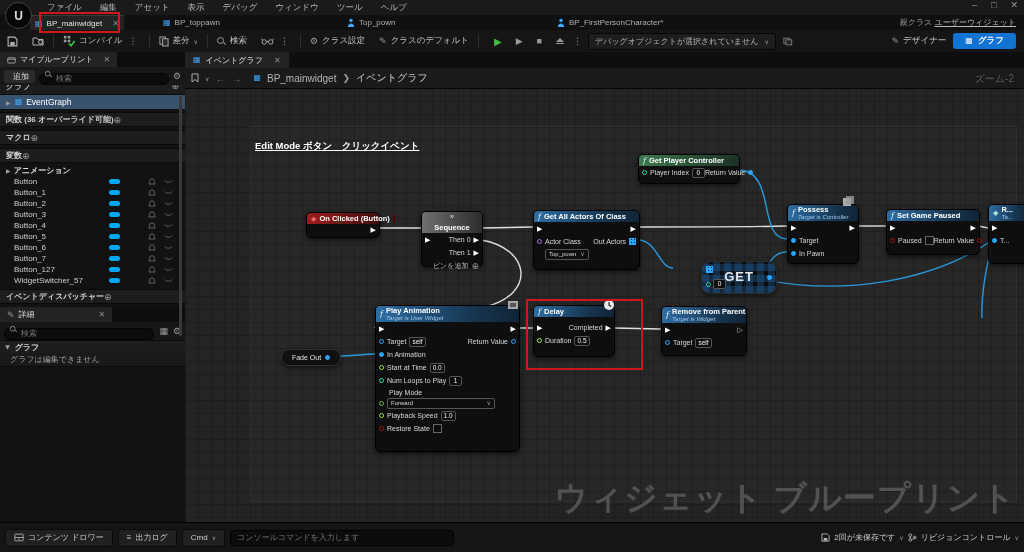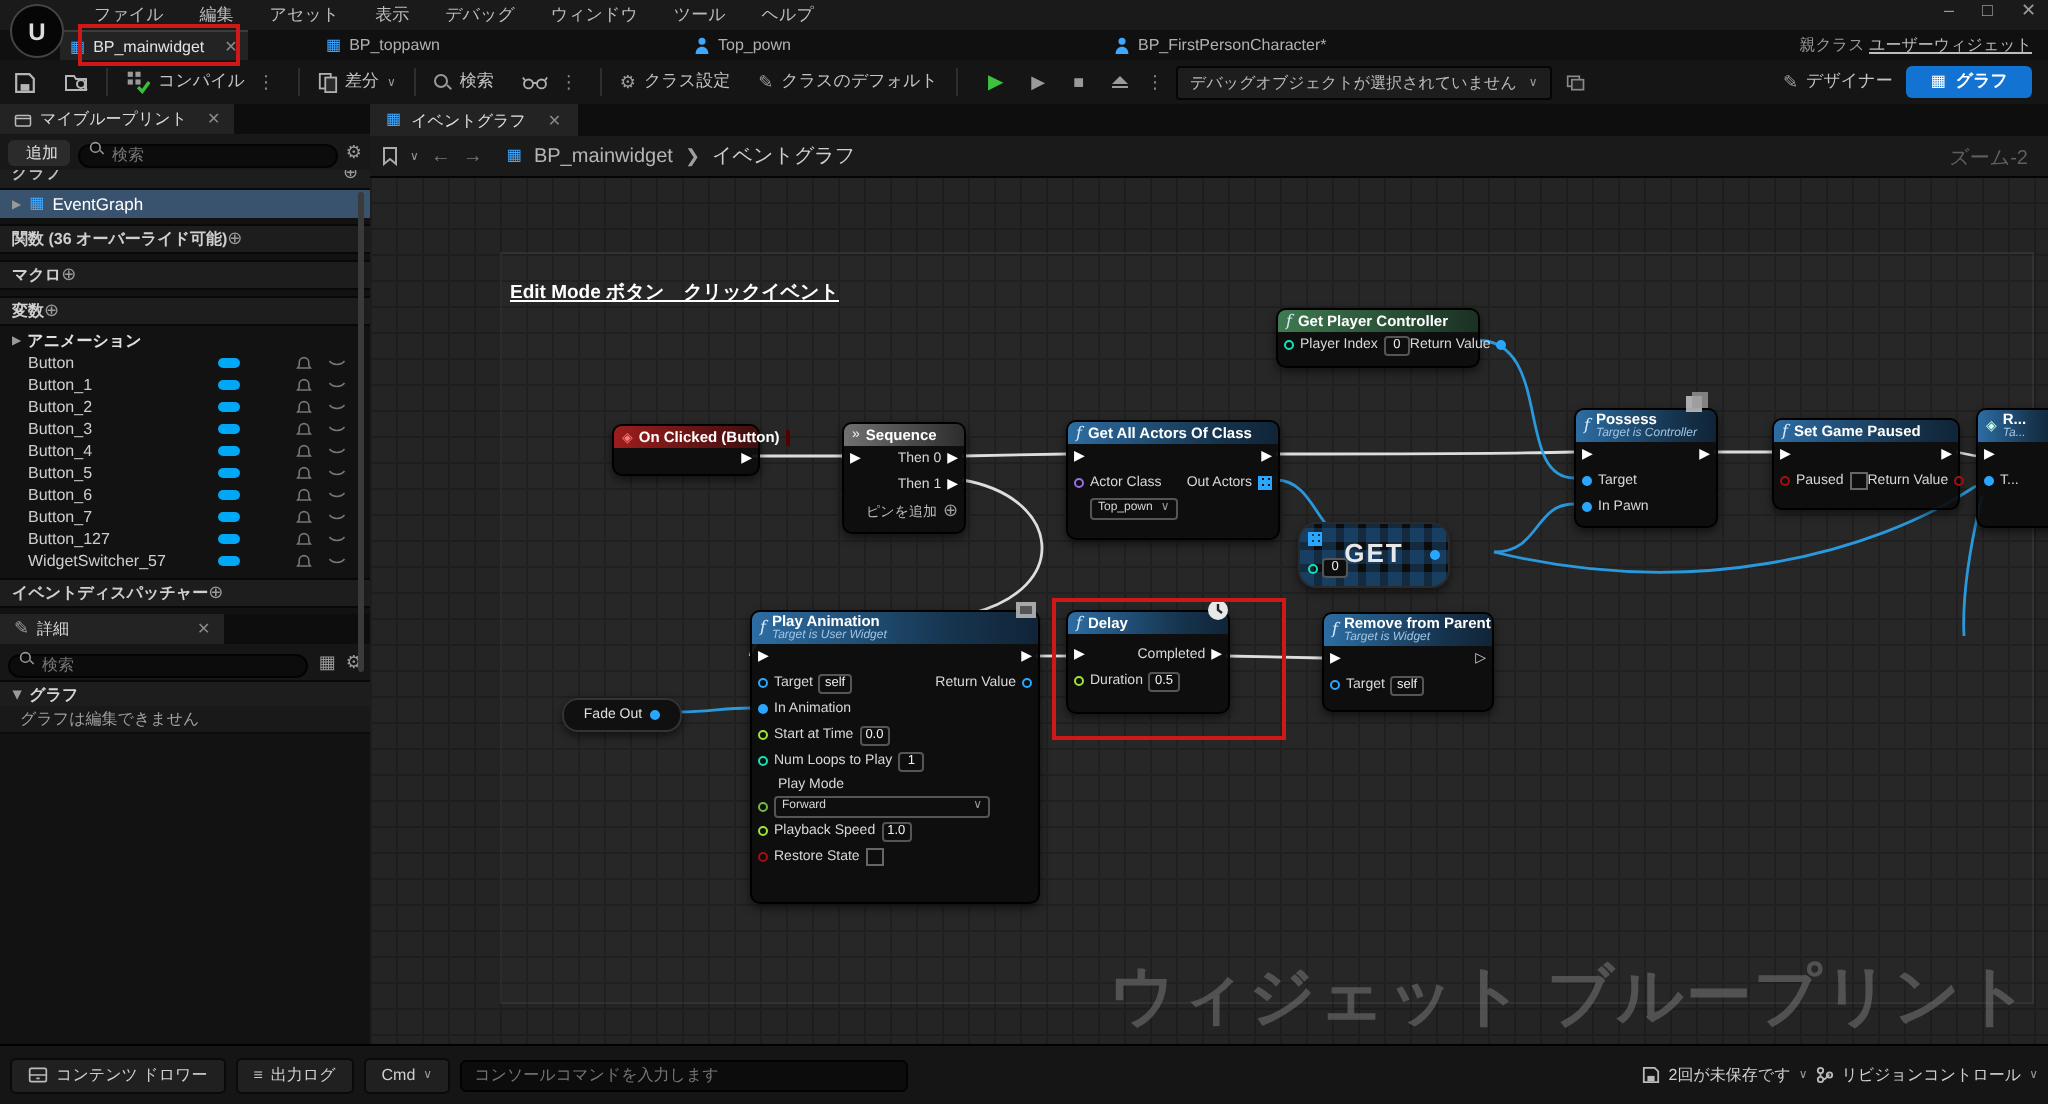--- a/index.html
+++ b/index.html
@@ -98,21 +98,21 @@
   .redbox{position:absolute;border:2px solid #d01818;z-index:6;pointer-events:none;}
 
   
   .node{position:absolute;background:rgba(13,13,13,.93);border:1px solid #000;border-radius:5px;
         box-shadow:0 2px 5px rgba(0,0,0,.55);z-index:2;font-size:7px;color:#d8d8d8;}
   .nhead{border-radius:4px 4px 0 0;padding:1px 4px;display:flex;align-items:center;gap:3px;color:#fff;}
   .nhead .tt{font-size:7.5px;font-weight:bold;line-height:9px;white-space:nowrap;}
   .nhead .st{font-size:6px;font-style:italic;color:#9fc6e8;line-height:7px;white-space:nowrap;}
   .h-blue{background:linear-gradient(90deg,#2d6da3,#16344e 70%,#102437);}
   .h-green{background:linear-gradient(90deg,#3e7a50,#1a3023);}
-  .h-gray{background:linear-gradient(90deg,#707070,#2d2d2d);}
+  .h-gray{background:linear-gradient(90deg,#707070,#2d2d2d);flex-direction:column;}
   .h-red{background:linear-gradient(90deg,#9d1d1d,#3f0e0e);}
   .fx{font-family:"DejaVu Serif",serif;font-style:italic;font-size:8px;color:#d9ecff;line-height:8px;}
   .prow{height:13px;display:flex;align-items:center;justify-content:space-between;padding:0 3px;}
   .pl,.pr{display:flex;align-items:center;gap:3px;white-space:nowrap;}
   .xpin{color:#fff;font-size:7px;line-height:1;}
   .dot{width:5px;height:5px;border-radius:50%;border:1px solid;box-sizing:border-box;display:inline-block;}
   .c-obj{border-color:#2ba6ff;} .f-obj{background:#2ba6ff;}
   .c-int{border-color:#17e2b4;}
   .c-flt{border-color:#9ee43a;}
   .c-bool{border-color:#a40f0f;}
@@ -713,21 +713,21 @@
           </div>
         <div class="prow">
             <span class="pl">
               <span class="dot c-obj f-obj"></span>
               <span>T...</span>
             </span>
             <span class="pr"></span>
           </div>
       </div>
 
-      <div class="node getnode" style="left:464px;top:173px;width:74px;height:31px;">
+      <div class="node getnode" style="left:516px;top:173px;width:74px;height:31px;">
         <div class="getlbl">GET</div>
         <span class="gridpin" style="position:absolute;left:4px;top:4px;"></span>
         <span style="position:absolute;left:4px;top:17px;display:flex;gap:2px;align-items:center;">
             <span class="dot c-int"></span>
             <span class="vbox">0</span>
           </span>
         <span class="dot c-obj f-obj" style="position:absolute;right:4px;top:13px;"></span>
       </div>
 
       <div class="node" style="left:190px;top:217px;width:143px;height:145px;">

